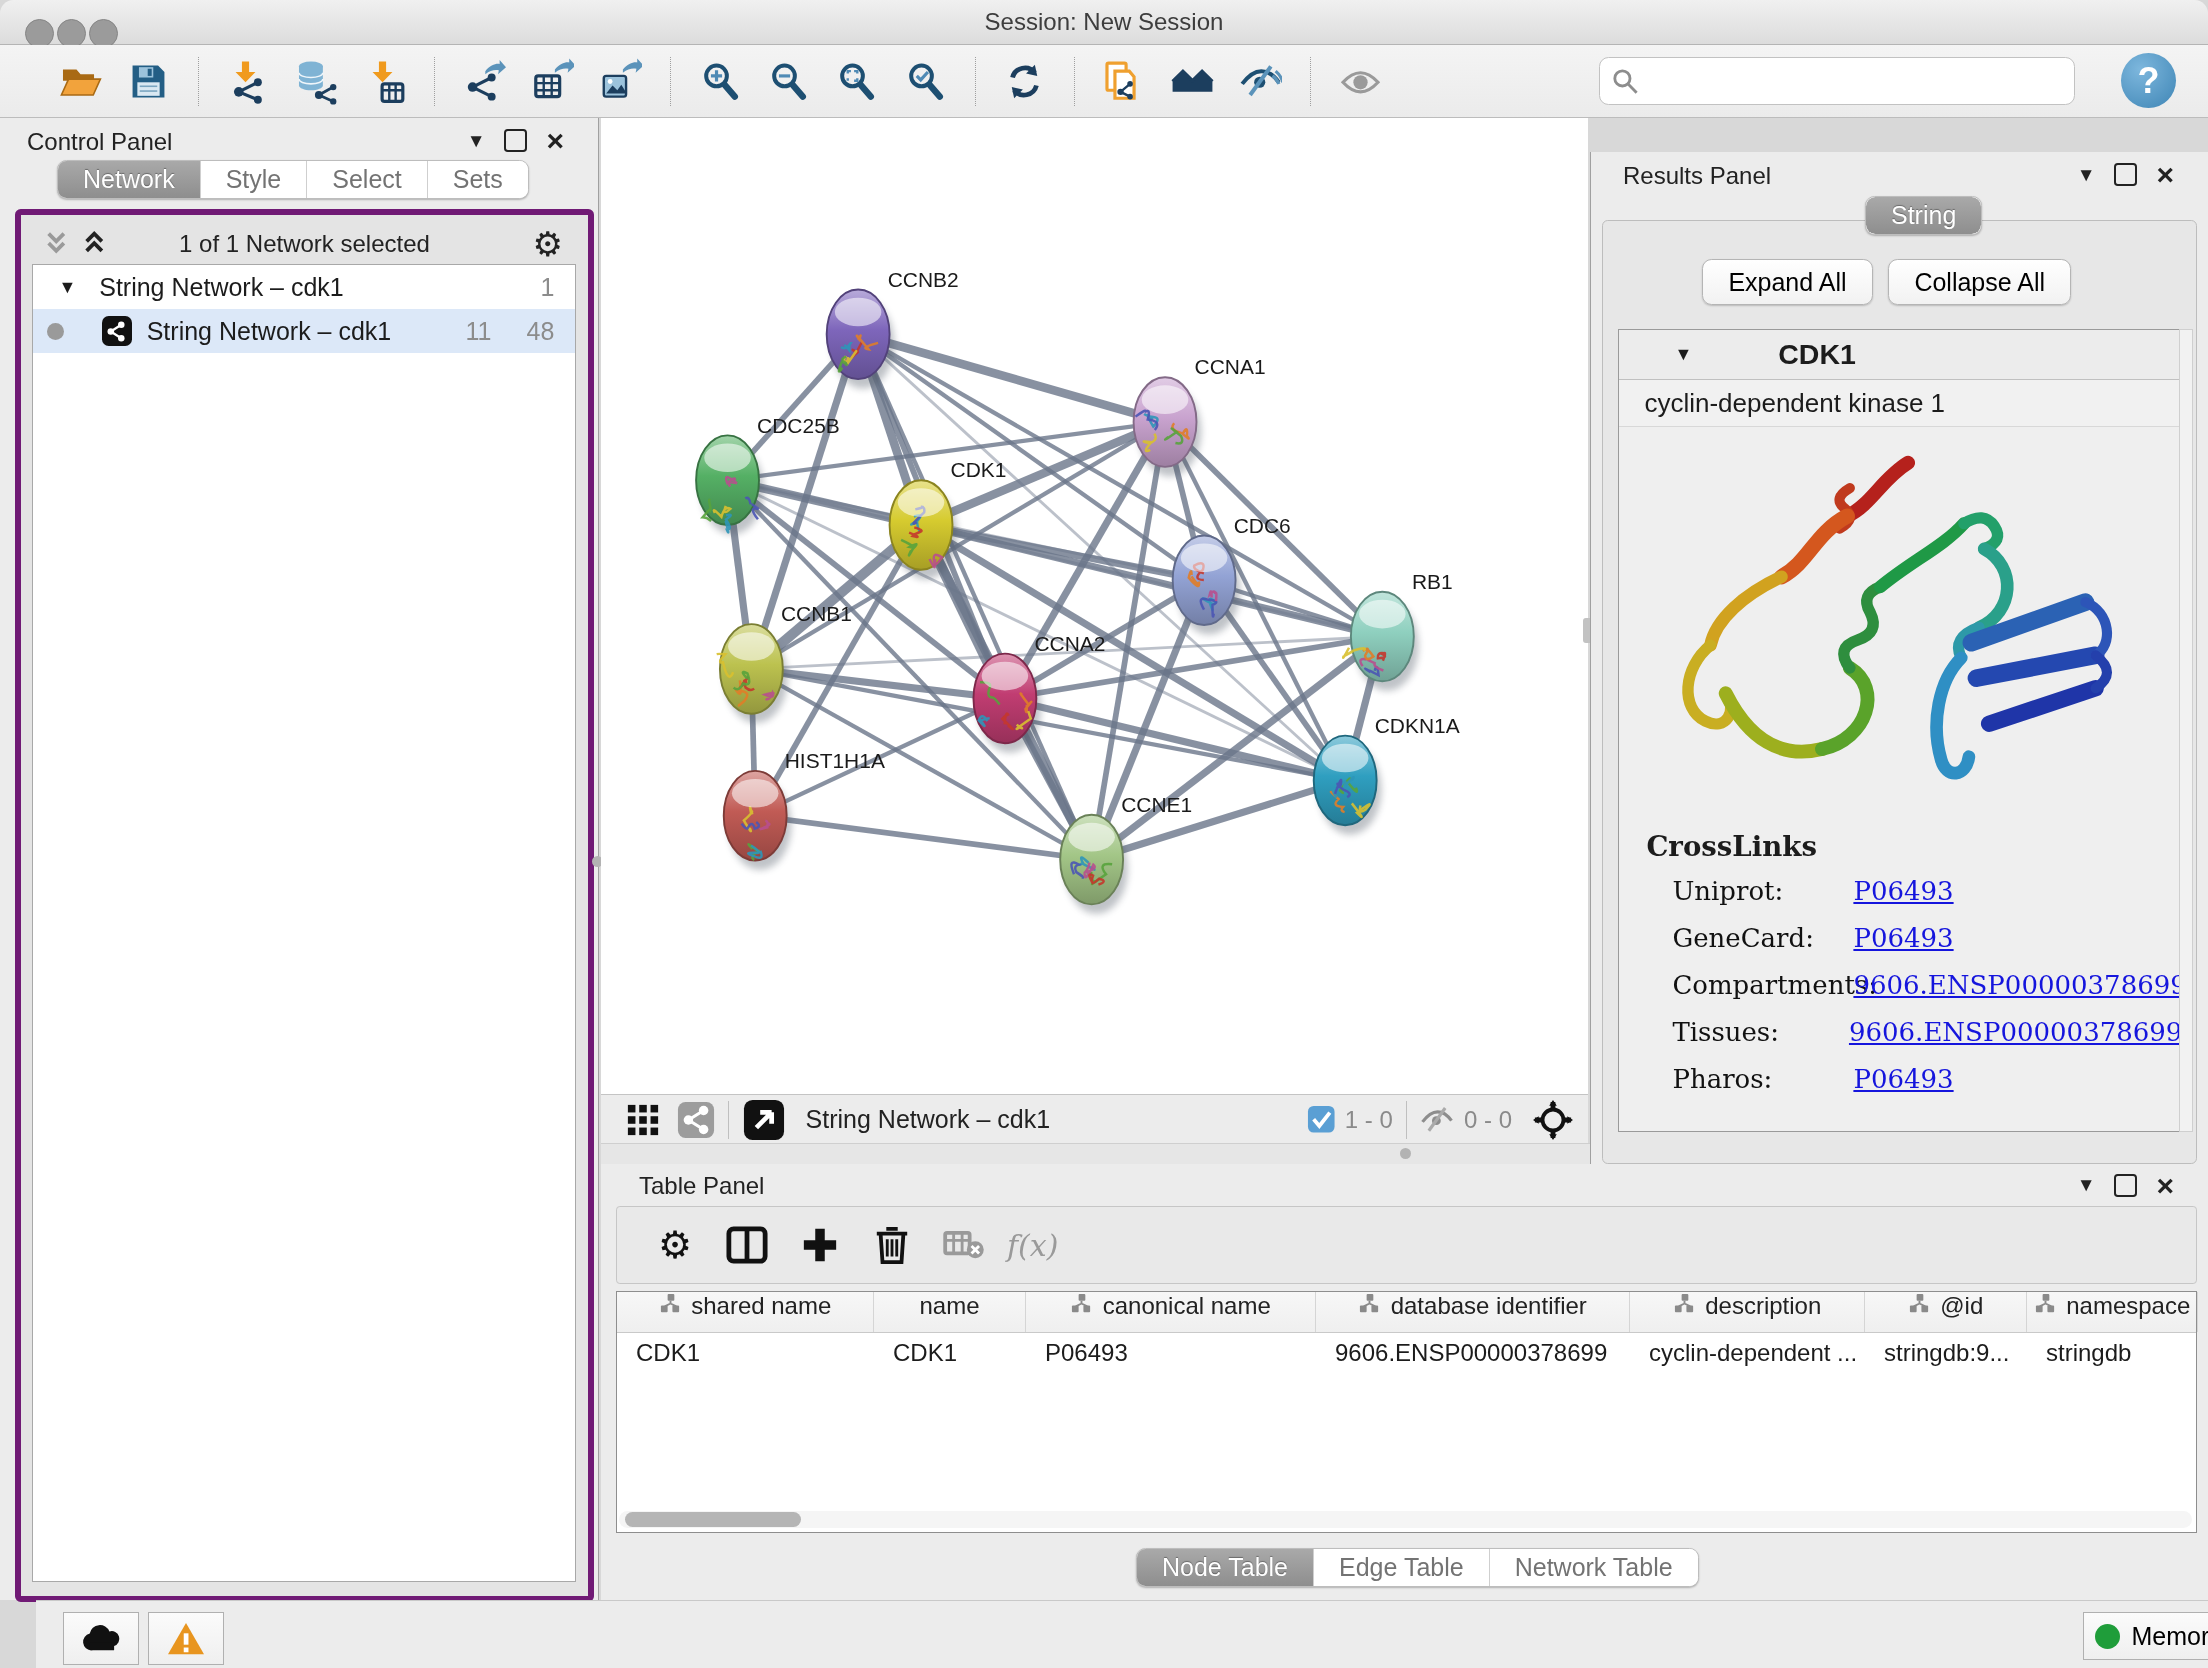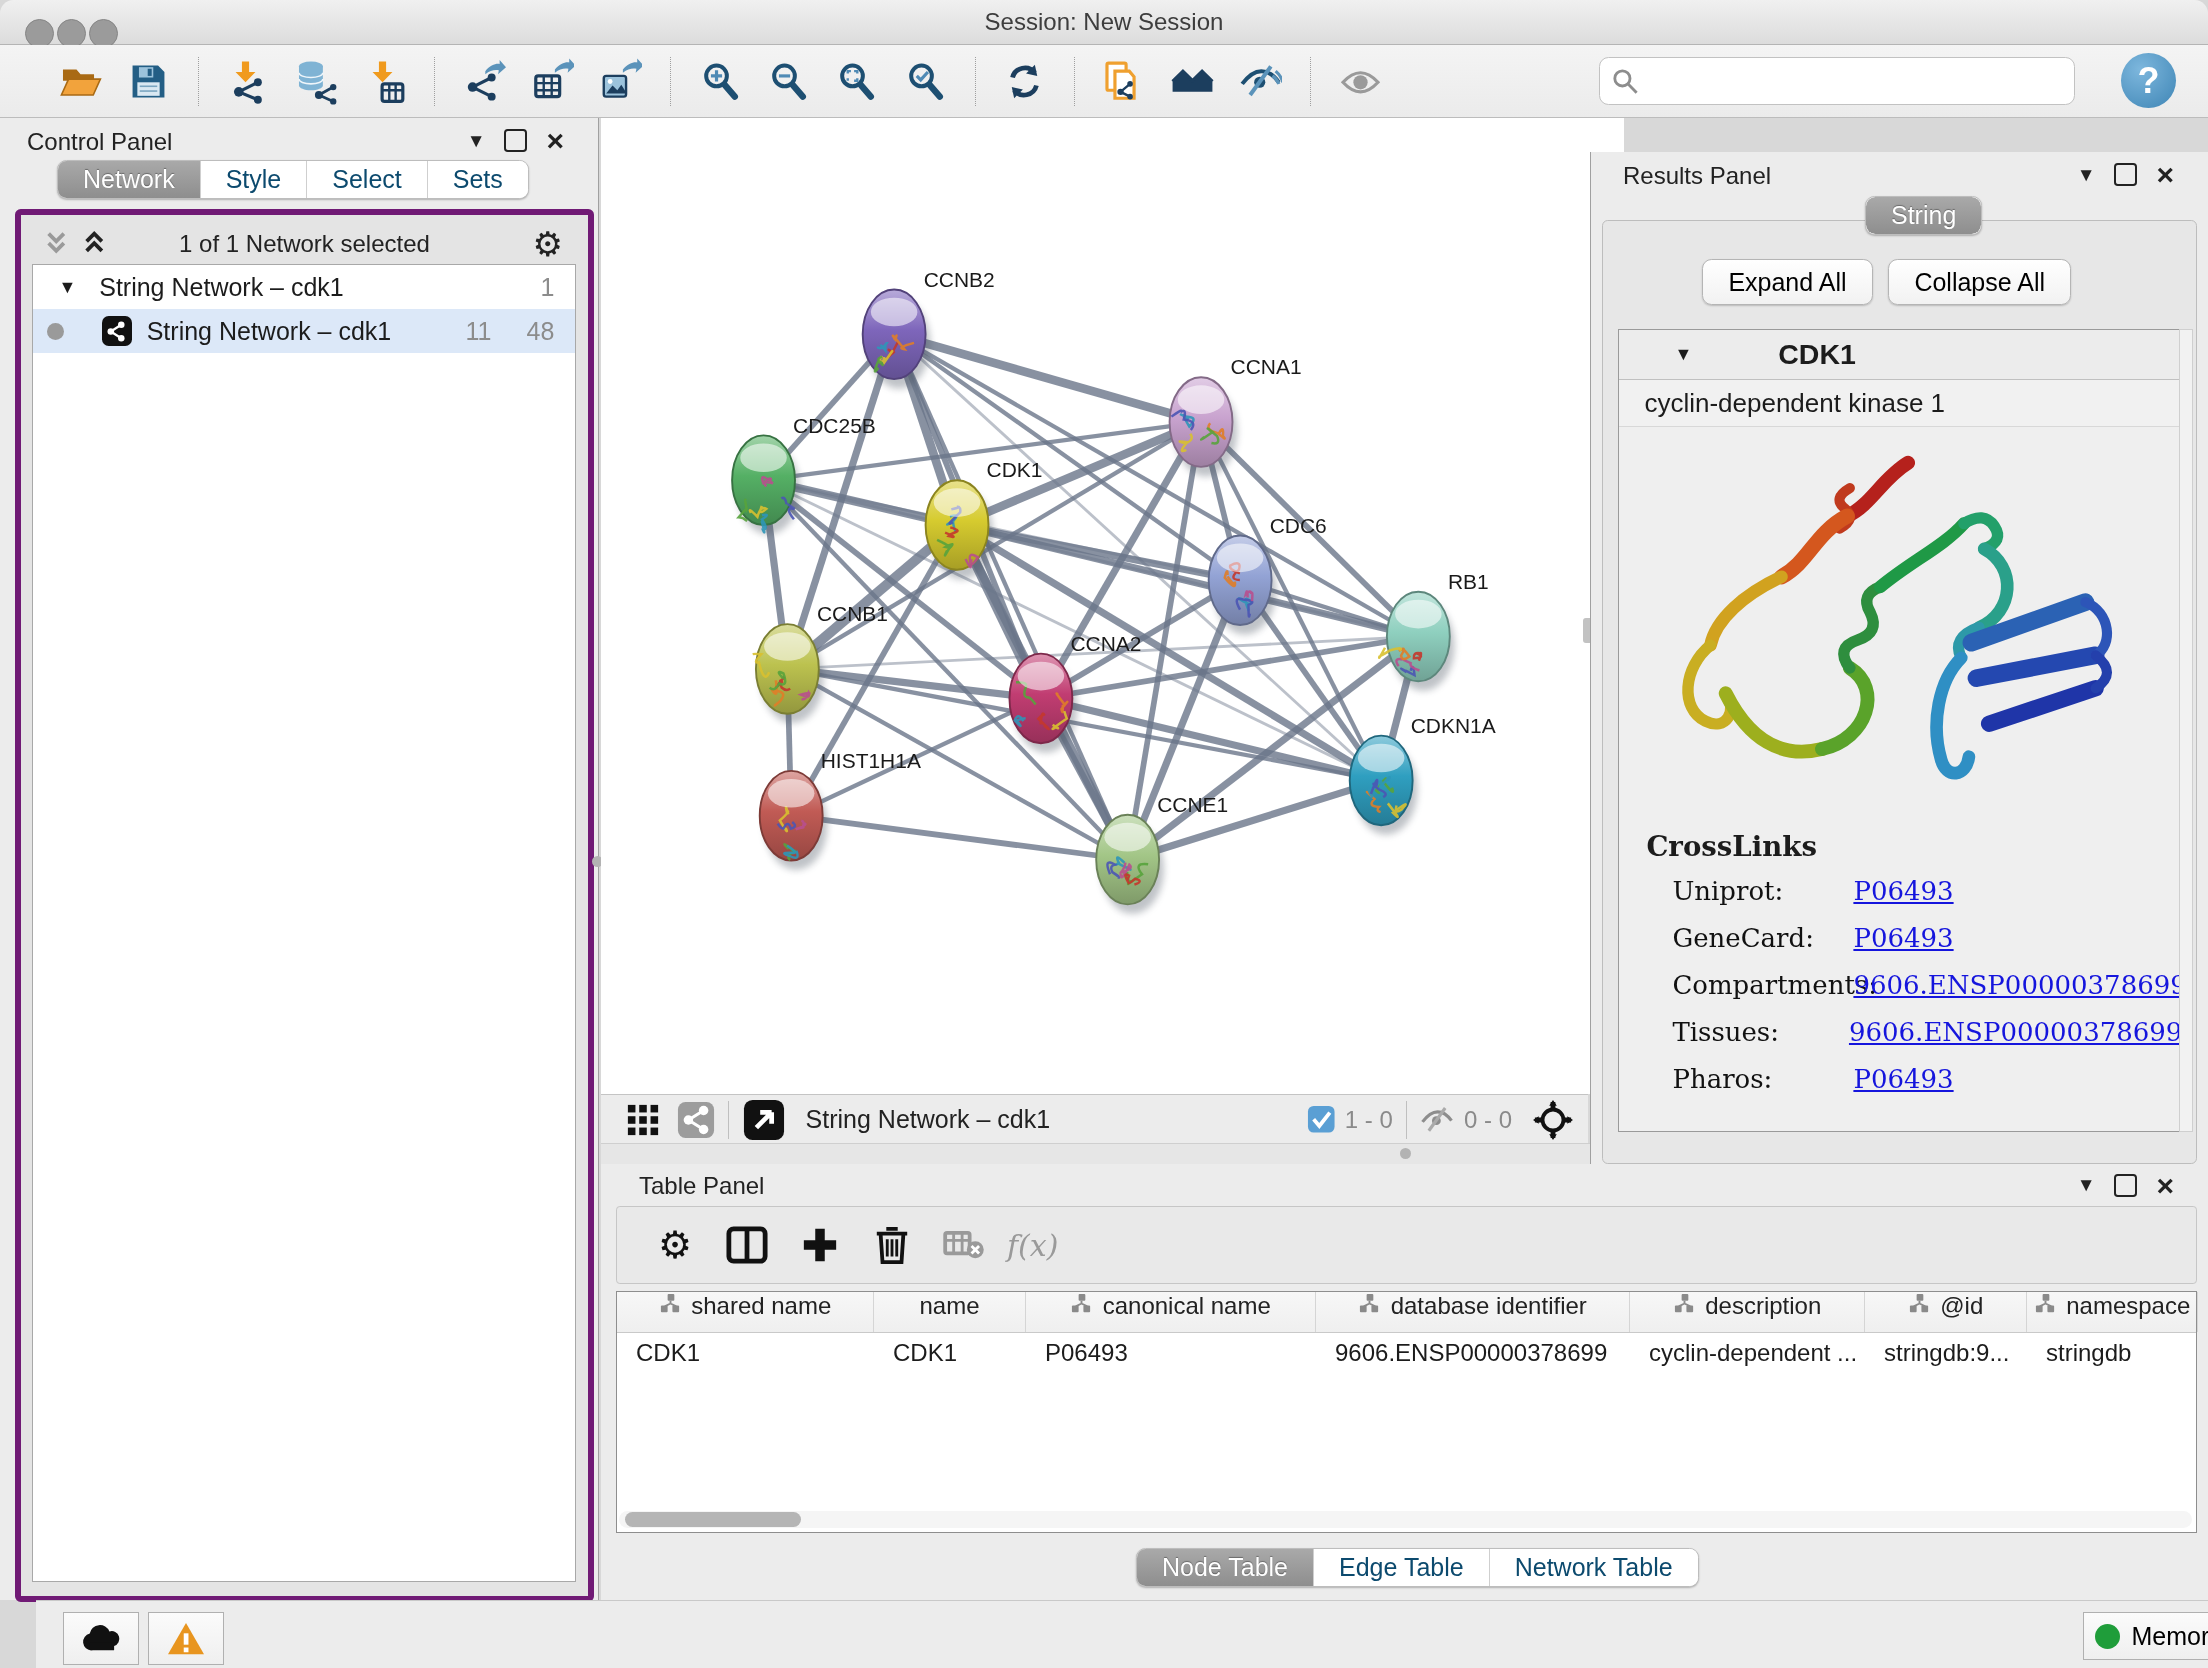--- a/index.html
+++ b/index.html
@@ -17,36 +17,36 @@
   #search-input{border:none;outline:none;font-size:23px;flex:1;background:transparent;}
   #help-btn{position:absolute;right:32px;top:53px;width:55px;height:55px;border-radius:50%;background:radial-gradient(circle at 35% 30%,#7db7dd,#3e85b5);border:none;color:#fff;font-size:36px;font-weight:bold;cursor:pointer;}
   
   .phead{position:absolute;font-size:24px;color:#222;}
   .picons{position:absolute;display:flex;align-items:center;gap:19px;color:#222;}
   .picon-tri{font-size:19px;}
   .picon-sq{width:19px;height:19px;border:2.9px solid #222;border-radius:3.8px;}
   .picon-x{font-size:30px;font-weight:bold;line-height:19px;}
   
   .seg{display:flex;background:#fff;border:1px solid #bdbdbd;border-radius:9.5px;overflow:hidden;box-shadow:0 1px 1.9px rgba(0,0,0,.25);}
-  .seg .sbtn{font-size:25px;padding:3.8px 25px;background:#fff;border:none;border-right:1px solid #cfcfcf;color:#0c4a6e;cursor:pointer;white-space:nowrap;}
+  .seg .sbtn{font-size:25px;padding:3.8px 25px;background:#fff;border:none;border-right:1px solid #cfcfcf;color:#737373;cursor:pointer;white-space:nowrap;}
   .seg .sbtn:last-child{border-right:none;}
   .seg .sbtn.active{background:linear-gradient(#a9a9a9,#8e8e8e);color:#fff;text-shadow:0 -1px 1px rgba(0,0,0,.35);}
   
   #control-panel{left:0;top:118px;width:599px;height:1482px;background:#ececec;border-right:1.9px solid #a0a0a0;box-sizing:border-box;}
   #cp-tabs{position:absolute;left:57px;top:42px;}
   #cp-body{position:absolute;left:15px;top:91px;width:567px;height:1381px;background:#e4e4e4;border:6px solid #701a75;border-radius:5.7px;}
   #cp-gear-row{position:absolute;left:0;top:7.6px;width:100%;height:42px;}
   #cp-sel-label{position:absolute;left:0;top:7.6px;width:100%;text-align:center;font-size:24px;color:#222;}
   #cp-tree{position:absolute;left:11.4px;top:49px;width:542px;height:1316px;background:#fff;border:1.9px solid #a8a8a8;}
   .trow{position:relative;height:44px;display:flex;align-items:center;font-size:25px;}
   .trow .cnt{position:absolute;color:#8c8c8c;}
   #tree-row-child{background:#dce8f8;}
   .netic{width:30px;height:30px;background:#111;border-radius:6.7px;display:flex;align-items:center;justify-content:center;}
   
-  #net-view{left:601px;top:118px;width:987px;height:976px;background:#fff;padding-left:36px;}
+  #net-view{left:601px;top:118px;width:987px;height:976px;background:#fff;}
   #net-footer{left:601px;top:1094px;width:987px;height:49px;background:#ececec;border-top:1px solid #c4c4c4;display:flex;align-items:center;}
   #net-footer .ftitle{font-size:25px;color:#222;margin-left:21px;}
   .fsep{width:0;height:38px;border-left:1px solid #bfbfbf;margin:0 13.3px;}
   .fnum{font-size:24px;color:#8a8a8a;margin-left:9.5px;}
   #hsplit{left:601px;top:1143px;width:1607px;height:21px;background:#e6e6e6;border-top:1px solid #cfcfcf;border-bottom:1px solid #cfcfcf;}
   .dot-handle{width:11.4px;height:11.4px;border-radius:50%;background:#b3b3b3;}
   
   #results-panel{left:1590px;top:118px;width:618px;height:1025px;background:#ececec;border-left:1.9px solid #a0a0a0;box-sizing:border-box;margin-top:34px;}
   #rp-container{position:absolute;left:11.4px;top:68px;width:593px;height:942px;background:#e7e7e7;border:1px solid #bdbdbd;border-radius:5.7px;}
   #rp-tab{position:absolute;left:274px;top:44px;z-index:2;}

